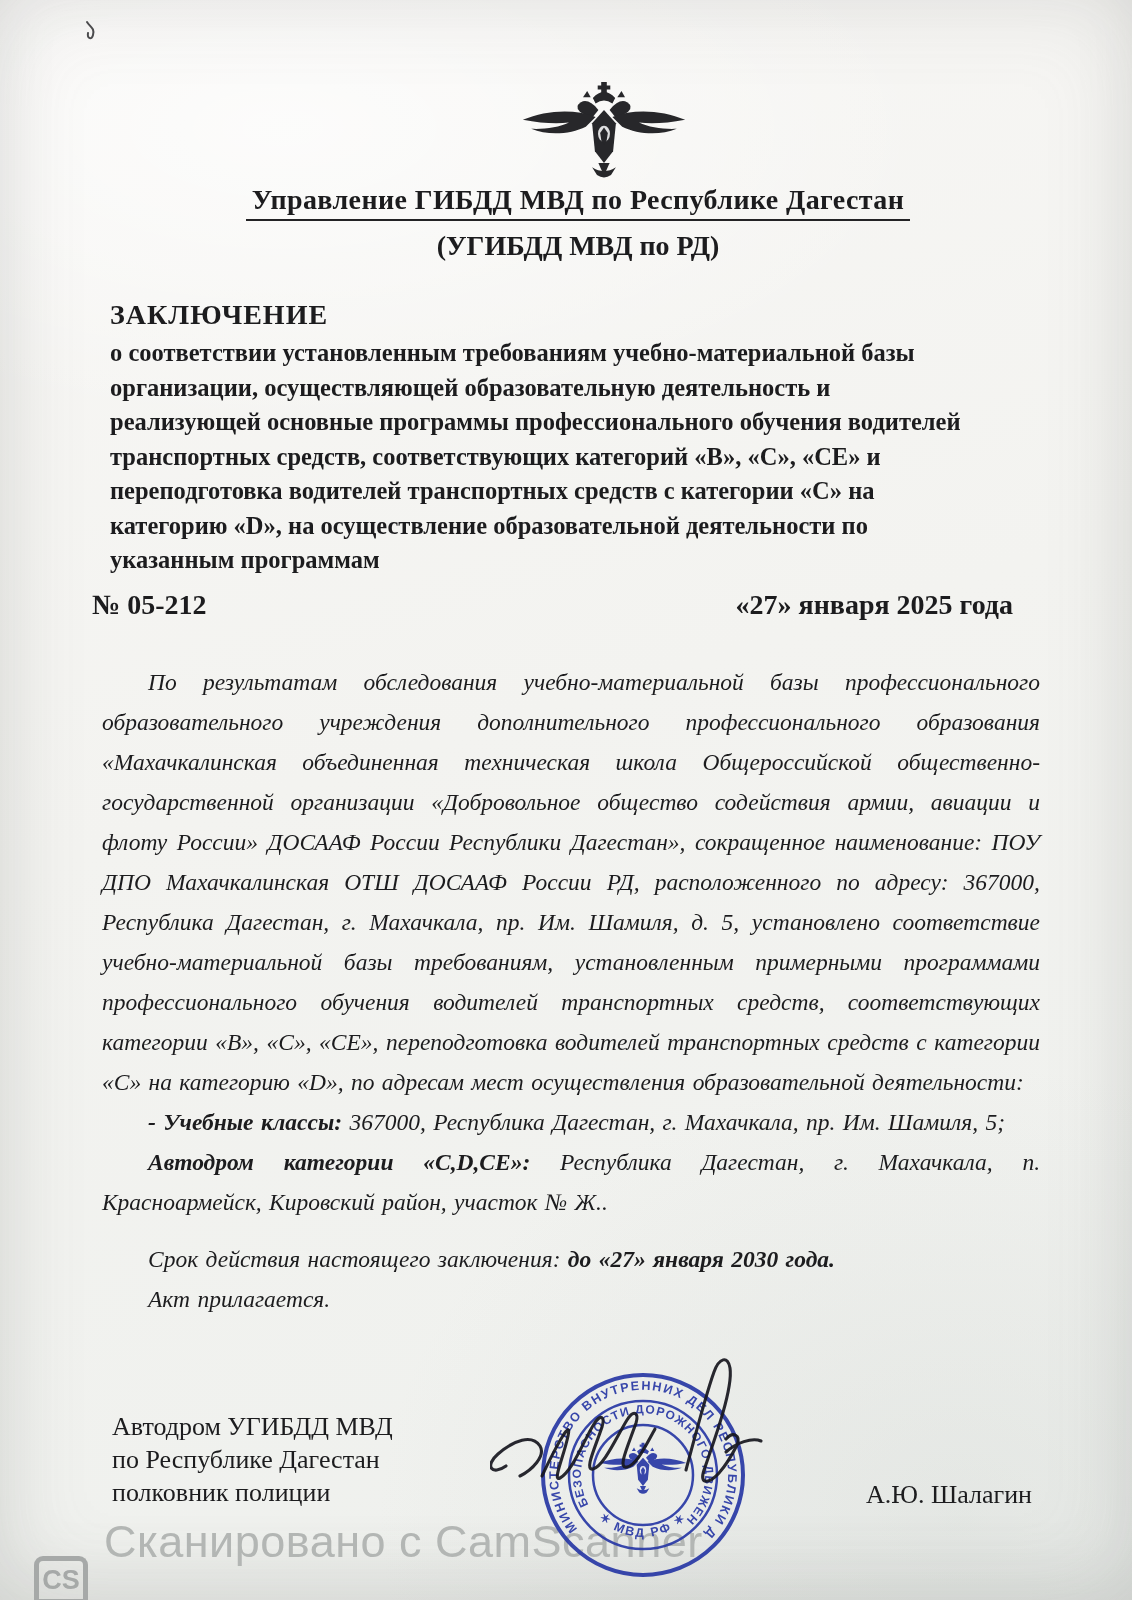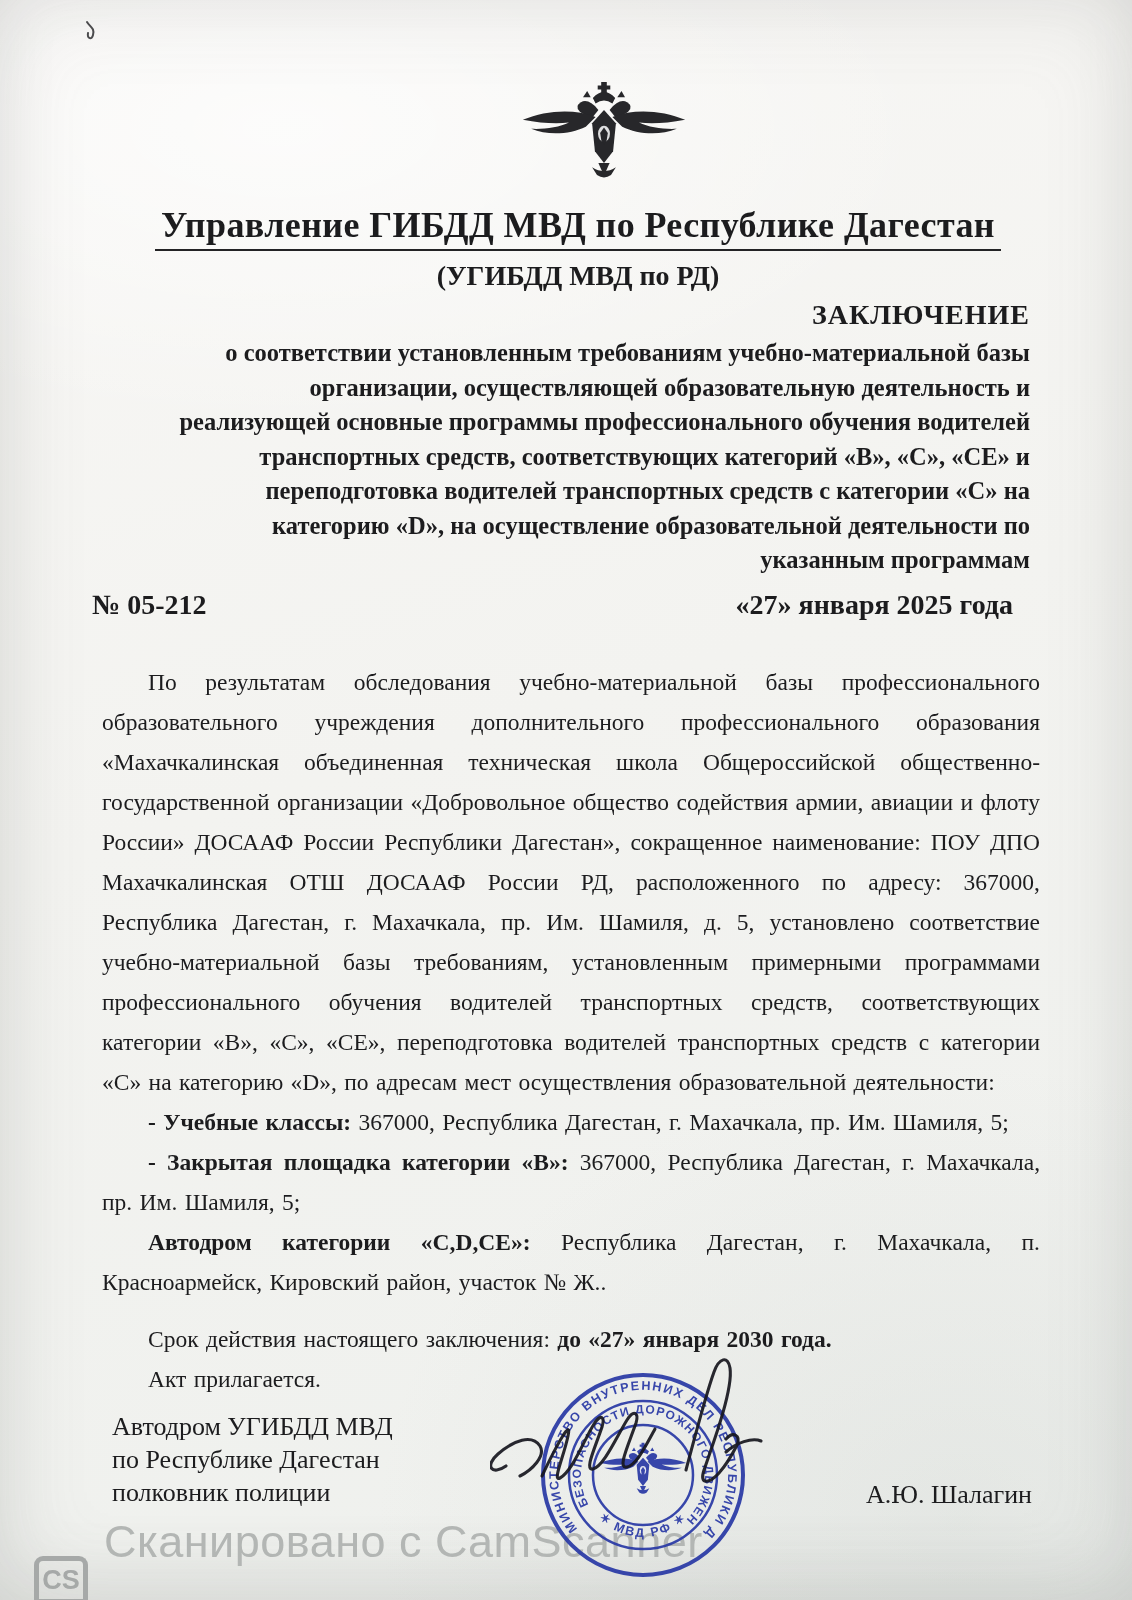--- a/index.html
+++ b/index.html
@@ -15,31 +15,31 @@
       radial-gradient(900px 700px at 85% 95%, rgba(200,206,202,.28), transparent 65%),
       linear-gradient(163deg,#f8f7f5 0%,#f3f3f0 45%,#eef0ed 100%);
   }
   .page::after{
     content:"";position:absolute;inset:0;pointer-events:none;
     box-shadow:inset 0 0 90px rgba(110,115,112,.16), inset 0 -25px 60px rgba(120,126,120,.10);
   }
   .emblem{position:absolute;left:520px;top:74px;width:168px;height:118px;color:#27272a;}
   .smudge{position:absolute;left:82px;top:20px;width:20px;height:26px;}
   .org-block{position:absolute;top:184px;left:0;width:100%;text-align:center;transform:translateX(12px);}
-  .org-full{display:inline-block;font-size:36px;font-weight:600;letter-spacing:.4px;
-    border-bottom:2.5px solid #232325;padding:0 6px 3px 6px;margin-top:20px;}
+  .org-full{display:inline-block;font-size:28px;font-weight:600;letter-spacing:.4px;
+    border-bottom:2.5px solid #232325;padding:0 6px 3px 6px;}
   .org-short{font-size:28px;font-weight:600;margin-top:9px;}
-  .title-block{position:absolute;top:299px;left:110px;width:920px;text-align:right;font-family:Liberation Serif, serif;}
+  .title-block{position:absolute;top:299px;left:110px;width:920px;text-align:left;font-family:Liberation Serif, serif;}
   .doc-title{font-size:28px;font-weight:700;letter-spacing:1px;}
   .subtitle-line{font-size:24.5px;font-weight:700;line-height:34.5px;}
   .subtitle-wrap{margin-top:5px;}
   .meta-row{position:absolute;top:589px;left:92px;width:921px;display:flex;
     justify-content:space-between;font-size:28px;font-weight:700;}
   .content{position:absolute;top:662px;left:102px;width:938px;
-    font-size:23.5px;line-height:40px;text-align:justify;word-spacing:1.5px;}
+    font-size:23.5px;line-height:40px;text-align:justify;word-spacing:1.5px;font-style:italic;}
   .content p{margin:0;text-indent:46px;}
   .content .validity{margin-top:17px;}
   .b{font-weight:700;}
   .sig-block{position:absolute;left:112px;top:1410px;font-size:26px;line-height:33px;}
   .sig-name{position:absolute;left:866px;top:1480px;font-size:26px;}
   .stamp{position:absolute;left:537px;top:1369px;width:212px;height:212px;z-index:6;opacity:.93;}
   .stamp text{font-family:"Liberation Sans",sans-serif;font-weight:700;fill:#2a3aa6;}
   .stamp .t-outer{font-size:12.6px;letter-spacing:1.6px;}
   .stamp .t-inner{font-size:12px;letter-spacing:1.2px;}
   .stamp .t-bottom{font-size:12.5px;letter-spacing:2px;}
@@ -104,21 +104,20 @@
   </div>
 
   <div class="meta-row">
     <span>№ 05-212</span>
     <span>«27» января 2025 года</span>
   </div>
 
   <div class="content">
     <p>По результатам обследования учебно-материальной базы профессионального образовательного учреждения дополнительного профессионального образования «Махачкалинская объединенная техническая школа Общероссийской общественно-государственной организации «Добровольное общество содействия армии, авиации и флоту России» ДОСААФ России Республики Дагестан», сокращенное наименование: ПОУ ДПО Махачкалинская ОТШ ДОСААФ России РД, расположенного по адресу: 367000, Республика Дагестан, г. Махачкала, пр. Им. Шамиля, д. 5, установлено соответствие учебно-материальной базы требованиям, установленным примерными программами профессионального обучения водителей транспортных средств, соответствующих категории «В», «С», «СЕ», переподготовка водителей транспортных средств с категории «С» на категорию «D», по адресам мест осуществления образовательной деятельности:</p>
     <p><span class="b">- Учебные классы:</span> <span>367000, Республика Дагестан, г. Махачкала, пр. Им. Шамиля, 5;</span></p>
-    <p><span class="b">- Закрытая площадка категории «В»:</span> <span>367000, Республика Дагестан, г. Махачкала, пр. Им. Шамиля, 5;</span></p>
     <p><span class="b">Автодром категории «C,D,CE»:</span> <span>Республика Дагестан, г. Махачкала, п. Красноармейск, Кировский район, участок № Ж..</span></p>
     <p class="validity"><span>Срок действия настоящего заключения:</span> <span class="b">до «27» января 2030 года.</span></p>
     <p>Акт прилагается.</p>
   </div>
 
   <div class="sig-block">
     <div>Автодром УГИБДД МВД</div>
     <div>по Республике Дагестан</div>
     <div>полковник полиции</div>
   </div>

